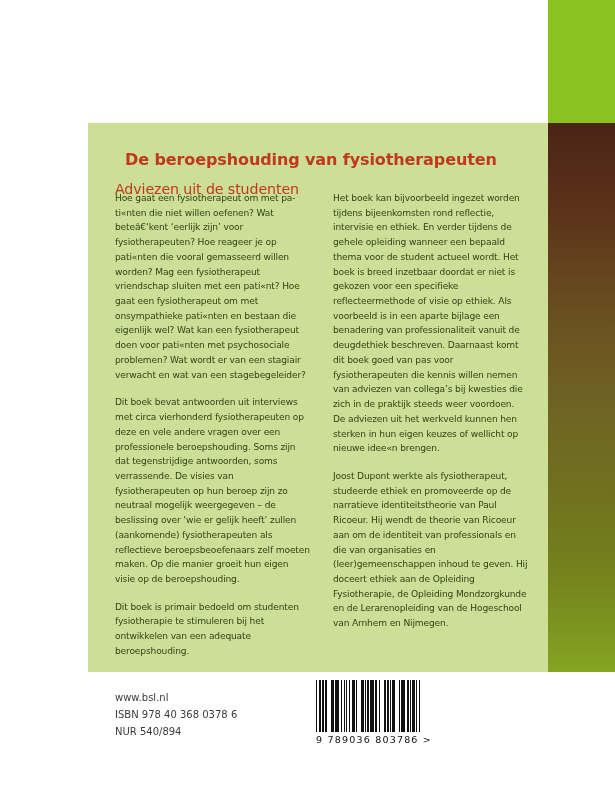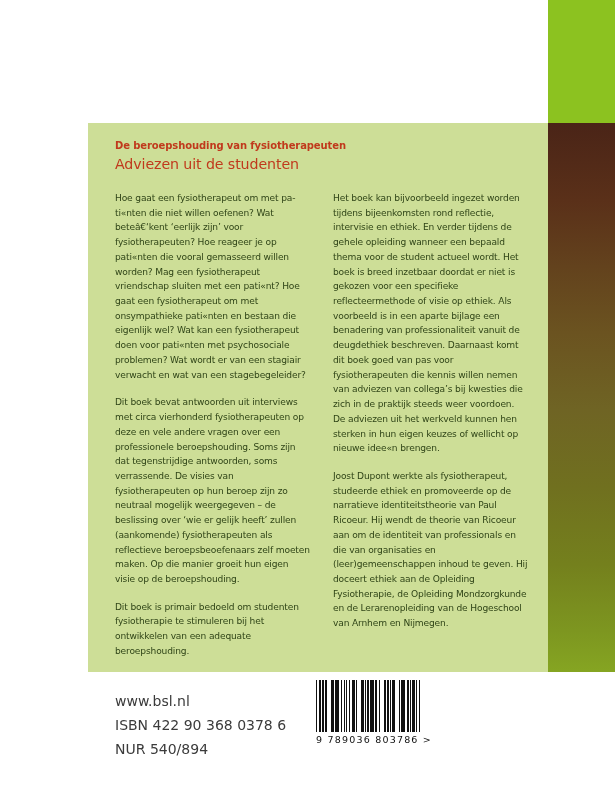--- a/index.html
+++ b/index.html
@@ -86,26 +86,26 @@
 
   .panel-inner {
     position: absolute;
     left: 27px;
     top: 17px;
     right: 26px;
   }
 
   .book-title {
     font-family: "DejaVu Sans", sans-serif;
-    font-size: 10px;
+    font-size: 16px;
     font-weight: 700;
     color: #c0391c;
     letter-spacing: -0.1px;
     line-height: 1.25;
-    margin: 0;
+    margin: 10px;
   }
   .book-subtitle {
     font-family: "DejaVu Sans", sans-serif;
     font-size: 14.2px;
     font-weight: 400;
     color: #c0391c;
     letter-spacing: -0.1px;
     line-height: 1.3;
     margin: 2px 0 0 0;
   }
@@ -141,21 +141,21 @@
     top: 672px;
     width: 615px;
     height: 128px;
     background: #ffffff;
   }
   .imprint {
     position: absolute;
     left: 115px;
     top: 17px;
     font-family: "DejaVu Sans", sans-serif;
-    font-size: 14px;
+    font-size: 10px;
     line-height: 1.72;
     color: #3b3b3b;
     letter-spacing: 0px;
   }
   .imprint div { white-space: nowrap; }
 
   
   .barcode-block {
     position: absolute;
     left: 316px;
@@ -212,21 +212,21 @@
       <p class="blurb">Joost Dupont werkte als fysiotherapeut, studeerde ethiek en promoveerde op de narratieve identiteitstheorie van Paul Ricoeur. Hij wendt de theorie van Ricoeur aan om de identiteit van professionals en die van organisaties en (leer)gemeenschappen inhoud te geven. Hij doceert ethiek aan de Opleiding Fysiotherapie, de Opleiding Mondzorgkunde en de Lerarenopleiding van de Hogeschool van Arnhem en Nijmegen.</p>
     </div>
   </div>
 
 </div>
 
 <div class="footer">
 
   <div class="imprint">
     <div>www.bsl.nl</div>
-    <div>ISBN 422 90 368 0378 6</div>
+    <div>ISBN 978 40 368 0378 6</div>
     <div>NUR 540/894</div>
   </div>
 
   <div class="barcode-block">
     <div class="barcode-bars" id="barcode-bars">
         <i style="width: 1.25px;"></i>
         <i style="width: 1.25px; background: transparent;"></i>
         <i style="width: 1.25px;"></i>
         <i style="width: 1.25px;"></i>
         <i style="width: 1.25px; background: transparent;"></i>

